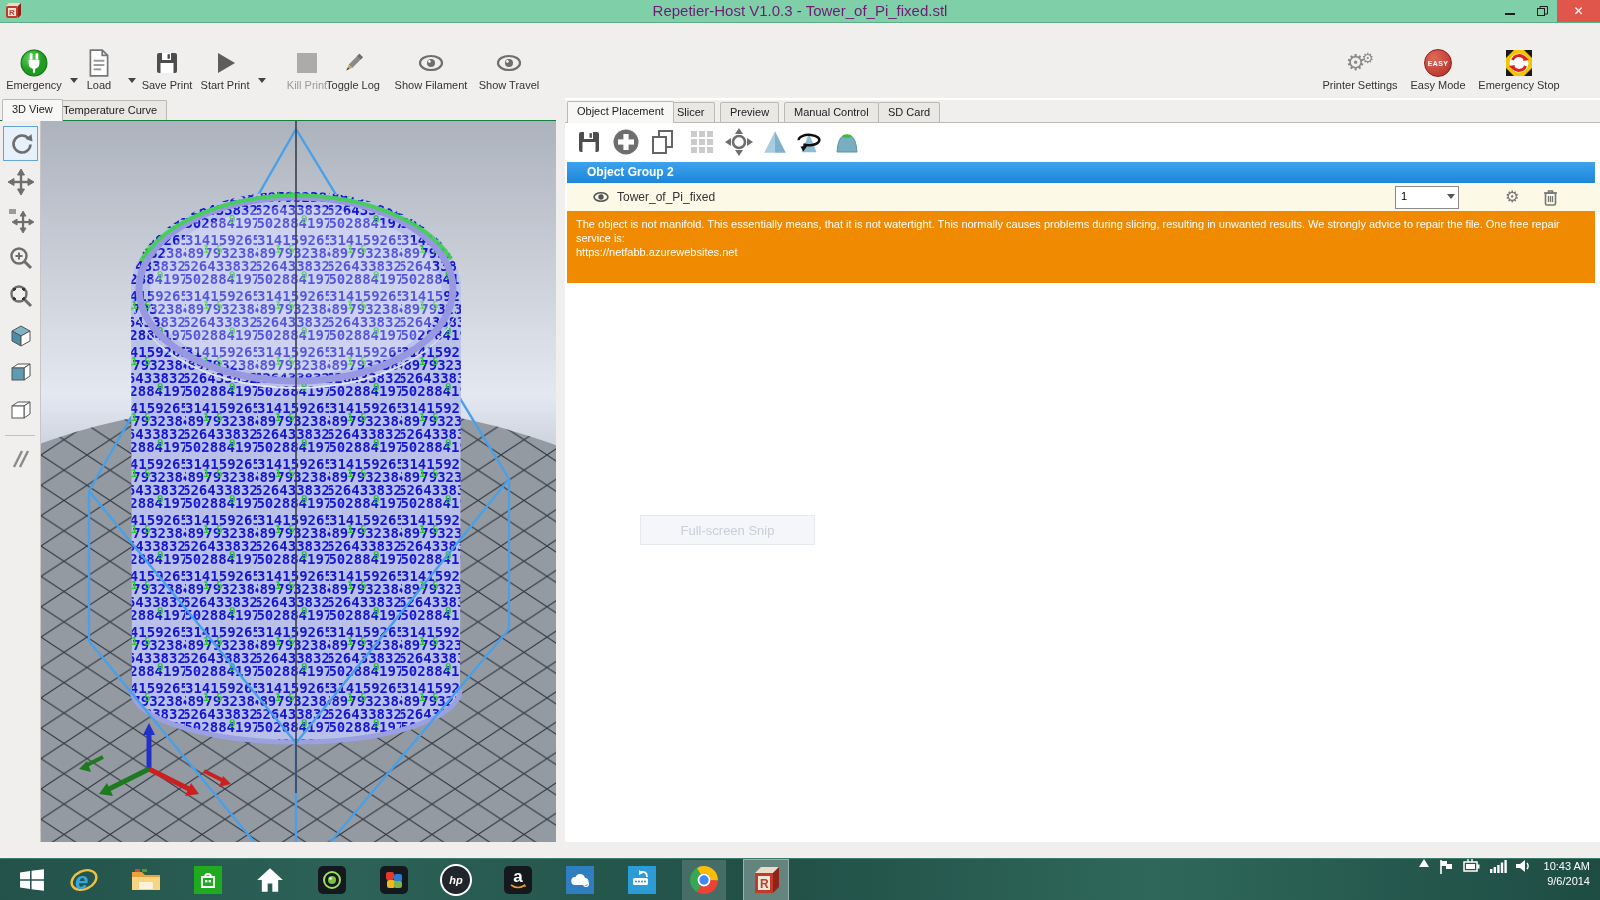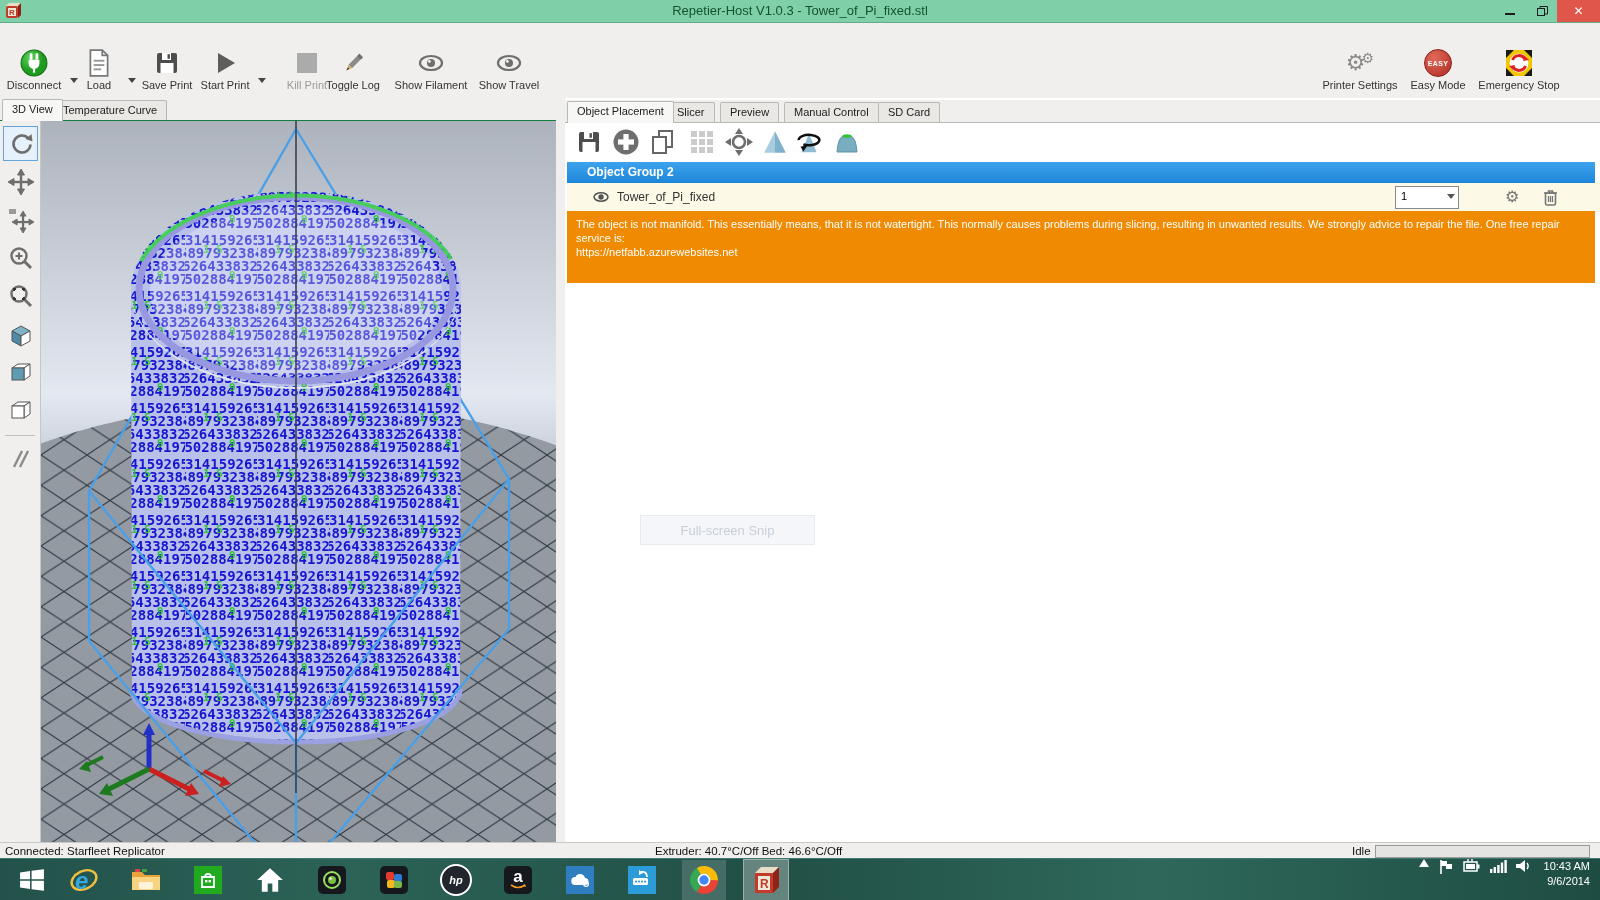--- a/index.html
+++ b/index.html
@@ -2,21 +2,21 @@
 <html><head>
 <meta charset="utf-8">
 <style>
   html,body{margin:0;padding:0;width:1600px;height:900px;overflow:hidden;
     font-family:"Liberation Sans",sans-serif;background:#f0efed;}
   .abs{position:absolute;}
   #stage{position:relative;width:1600px;height:900px;}
 
   
   #titlebar{left:0;top:0;width:1600px;height:22px;background:#7fd0a9;border-bottom:1px solid #5fae88;}
-  #titlebar .title{width:100%;text-align:center;line-height:22px;font-size:13px;color:#14532d;}
+  #titlebar .title{width:100%;text-align:center;line-height:22px;font-size:15px;color:#701a75;}
   .winbtn{top:0;height:22px;display:flex;align-items:center;justify-content:center;color:#1c1c1c;}
   #btn-close{left:1557px;width:43px;background:#e0564a;color:#fff;font-size:12px;}
   #btn-min{left:1495px;width:30px;}
   #btn-max{left:1527px;width:30px;}
 
   
   #menubar{left:0;top:22px;width:1600px;height:24px;background:#f0efed;display:flex;align-items:center;gap:0;}
   .menu-item{padding:0 14px;font-size:12px;color:#222;line-height:24px;cursor:default;}
 
   
@@ -115,21 +115,21 @@
                 <stop offset="100%" stop-color="#1f9b1f"></stop>
               </radialGradient>
             </defs>
           <circle cx="13" cy="13" r="12" fill="url(#gg)" stroke="#157015"></circle>
           <rect x="9" y="4" width="2.6" height="6" rx="1" fill="#fff"></rect>
           <rect x="14.4" y="4" width="2.6" height="6" rx="1" fill="#fff"></rect>
           <path d="M8 10 h10 v3.5 a5 5 0 0 1 -10 0 Z" fill="#fff"></path>
           <rect x="12" y="17" width="2" height="5" fill="#fff"></rect>
         </svg>
       </div>
-      <div class="lbl">Disconnect</div>
+      <div class="lbl">Emergency</div>
     </div>
     <div class="drop" style="left:70px"></div>
 
     <div class="tbtn" style="left:78px;width:42px">
       <div class="ic">
         <svg width="24" height="28" viewBox="0 0 22 26">
           <path d="M3 1 h11 l5 5 v19 h-16 Z" fill="#fff" stroke="#777" stroke-width="1.6"></path>
           <path d="M14 1 v5 h5" fill="none" stroke="#777" stroke-width="1.6"></path>
           <rect x="6" y="10" width="10" height="1.8" fill="#999"></rect>
           <rect x="6" y="14" width="10" height="1.8" fill="#999"></rect>
@@ -494,26 +494,20 @@
     </div>
 
     <div id="warning-box">
       <div>The object is not manifold. This essentially means, that it is not watertight. This normally causes problems during slicing, resulting in unwanted results. We strongly advice to repair the file. One free repair service is:</div>
       <div>https://netfabb.azurewebsites.net</div>
     </div>
 
     <div id="snip-ghost">Full-screen Snip</div>
   </div>
 
-  <div id="statusbar" class="abs">
-    <span id="status-conn">Connected: Starfleet Replicator</span>
-    <span id="status-temps">Extruder: 40.7°C/Off Bed: 46.6°C/Off</span>
-    <span id="status-state">Idle</span>
-    <div id="progress"></div>
-  </div>
 
   <div id="taskbar" class="abs">
     <div class="tb-tile" style="left:10px">
       <svg width="26" height="26" viewBox="0 0 24 24" fill="#fff">
         <path d="M1 5 L10.2 3.7 V11.4 H1 Z"></path>
           <path d="M11.6 3.5 L23 2 V11.4 H11.6 Z"></path>
         <path d="M1 12.6 H10.2 V20.3 L1 19 Z"></path>
           <path d="M11.6 12.6 H23 V22 L11.6 20.5 Z"></path>
       </svg>
     </div>

